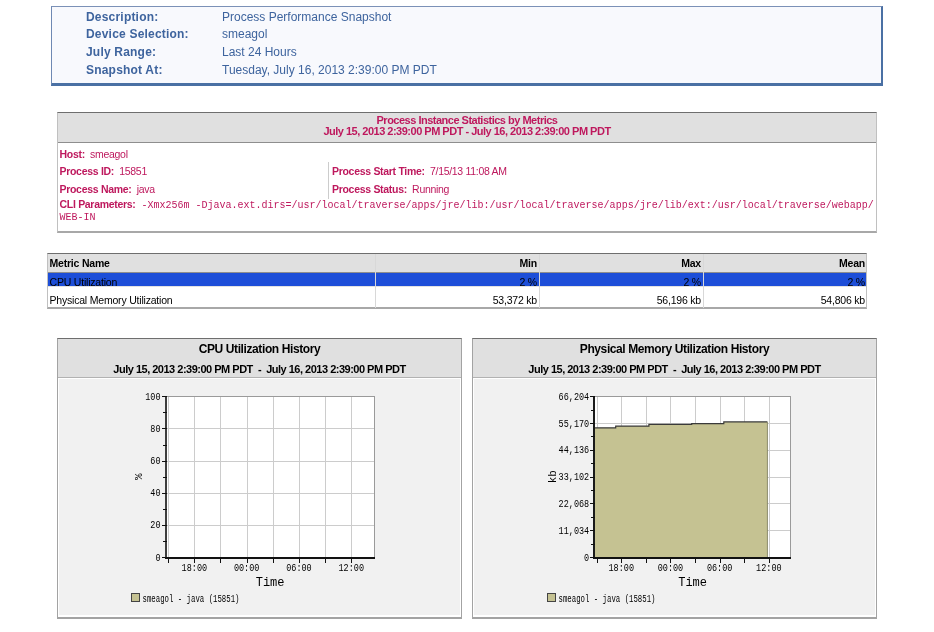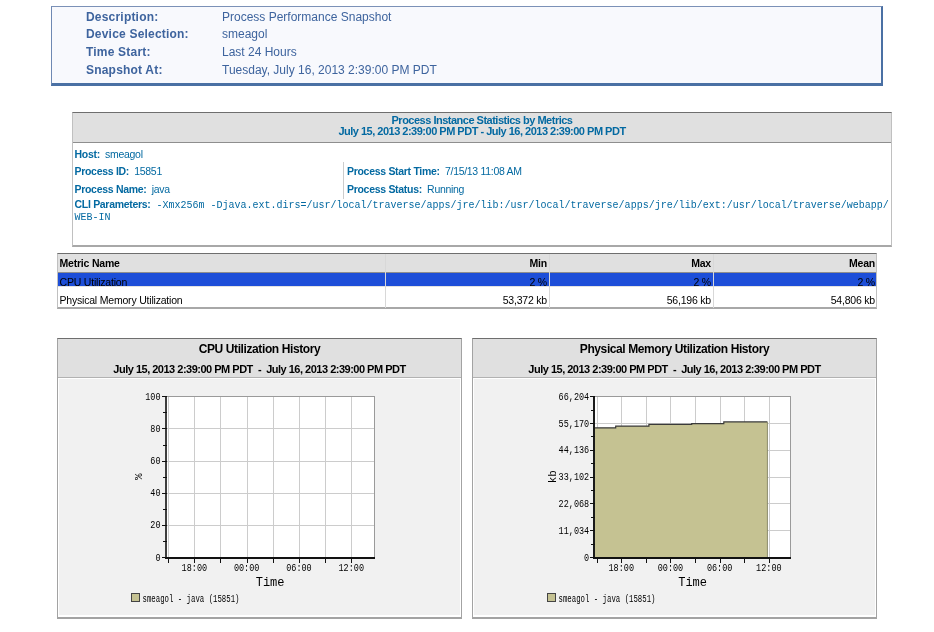--- a/index.html
+++ b/index.html
@@ -7,32 +7,32 @@
 .abs{position:absolute;}
 
 #infobox{left:51px;top:6px;width:832px;height:80px;box-sizing:border-box;
  border-top:1px solid #7b91b7;border-left:1px solid #6f89b3;
  border-right:2px solid #4a70a4;border-bottom:3px solid #4a70a4;
  background:#f8f9fd;color:#3e649e;font-size:12px;}
 #infobox .row{position:absolute;left:0;width:100%;height:18px;line-height:18px;}
 #infobox .lab{position:absolute;left:6px;font-weight:bold;letter-spacing:0.2px;padding-left:28px;}
 #infobox .val{position:absolute;left:170px;}
 
-#sec2{left:57px;top:112px;width:820px;height:135px;box-sizing:border-box;
+#sec2{left:57px;top:112px;width:820px;height:121px;box-sizing:border-box;
  border-top:1px solid #6e6e6e;border-left:1px solid #c0c0c0;border-right:1px solid #c0c0c0;
- border-bottom:2px solid #a8a8a8;background:#fff;color:#0369a1;margin-left:15px;}
+ border-bottom:2px solid #a8a8a8;background:#fff;color:#be185d;}
 #sec2 .hdr{position:absolute;left:0;top:0;width:100%;height:29px;background:#e0e0e0;
  border-bottom:1px solid #8e8e8e;text-align:center;font-weight:bold;font-size:11px;}
 #sec2 .hdr .l1{margin-top:1px;letter-spacing:-0.5px;}
 #sec2 .hdr .l2{letter-spacing:-0.5px;margin-top:-1.5px;}
 .blab{font-weight:bold;font-size:10.5px;letter-spacing:-0.3px;}
 .bval{font-size:10.5px;letter-spacing:-0.3px;}
 .mono{font-family:"Liberation Mono",monospace;font-size:10px;letter-spacing:0;}
 
-#metric{left:57px;top:253px;width:820px;height:56px;box-sizing:border-box;
+#metric{left:47px;top:253px;width:820px;height:56px;box-sizing:border-box;
  border-top:1px solid #6e6e6e;border-left:1px solid #c0c0c0;border-right:1px solid #c0c0c0;
  border-bottom:2px solid #a8a8a8;background:#fff;color:#000;font-size:10.5px;}
 #metric .mh{position:absolute;left:0;top:0;width:100%;height:19px;background:#e0e0e0;border-bottom:1px solid #8e8e8e;box-sizing:border-box;}
 #metric .r1{position:absolute;left:0;top:19px;width:100%;height:14px;background:#1d4ed8;border-bottom:1px solid #e2e2e2;box-sizing:border-box;text-decoration:underline;}
 #metric .r2{position:absolute;left:0;top:37px;width:100%;height:16px;background:#fff;}
 #metric .c1{position:absolute;left:1.5px;top:0;line-height:18px;letter-spacing:-0.2px;}
 #metric .c2{position:absolute;left:328px;width:161px;top:0;line-height:18px;text-align:right;letter-spacing:-0.2px;}
 #metric .c3{position:absolute;left:492px;width:161px;top:0;line-height:18px;text-align:right;letter-spacing:-0.2px;}
 #metric .c4{position:absolute;left:656px;width:161px;top:0;line-height:18px;text-align:right;letter-spacing:-0.2px;}
 #metric .vd{position:absolute;top:0;width:1px;height:54px;background:#d8d8d8;}
@@ -52,21 +52,21 @@
 <div id="infobox" class="abs">
   <div class="row" style="top:0.5px;">
       <span class="lab">Description:</span>
       <span class="val">Process Performance Snapshot</span>
     </div>
   <div class="row" style="top:18px;">
       <span class="lab">Device Selection:</span>
       <span class="val">smeagol</span>
     </div>
   <div class="row" style="top:36px;">
-      <span class="lab">Time Start:</span>
+      <span class="lab">July Range:</span>
       <span class="val">Last 24 Hours</span>
     </div>
   <div class="row" style="top:53.5px;">
       <span class="lab">Snapshot At:</span>
       <span class="val">Tuesday, July 16, 2013 2:39:00 PM PDT</span>
     </div>
 </div>
 
 <div id="sec2" class="abs">
   <div class="hdr">

